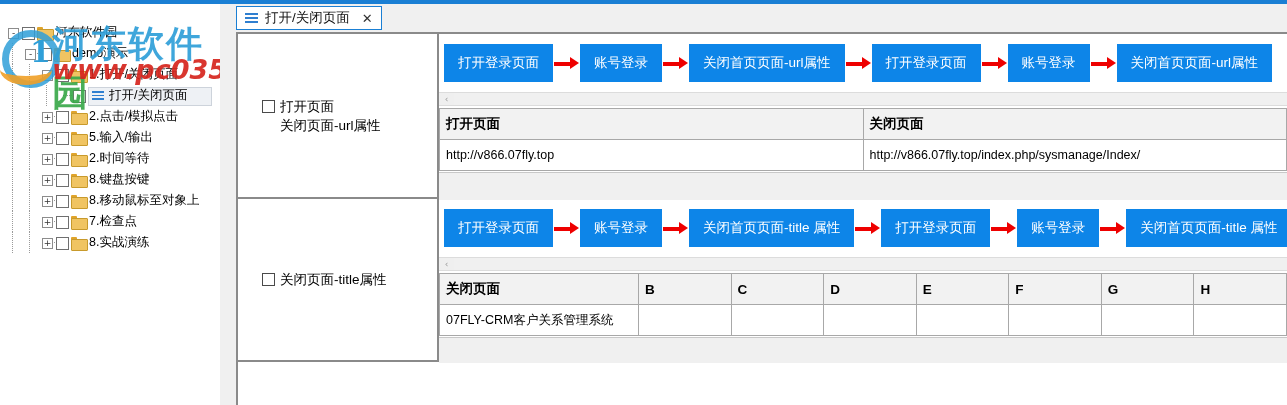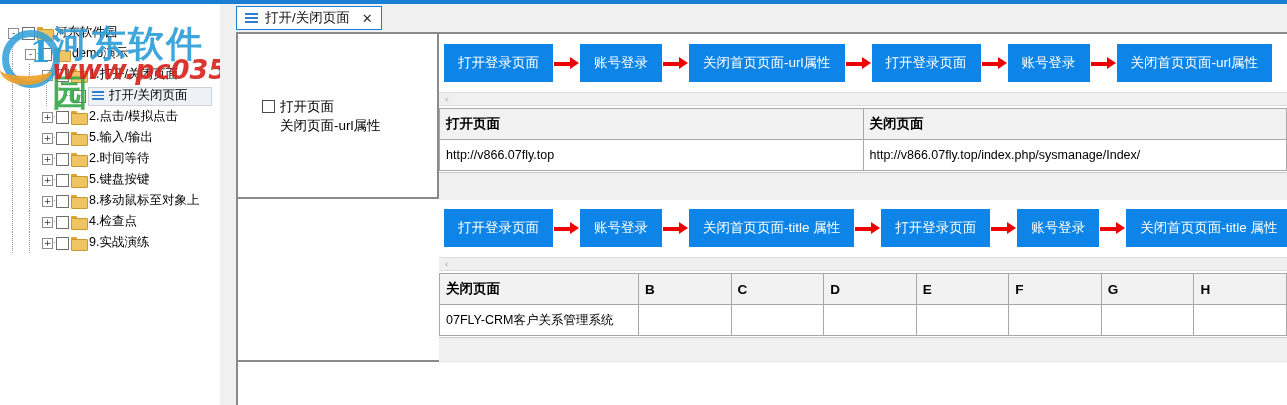--- a/index.html
+++ b/index.html
@@ -194,21 +194,21 @@
         <div class="tnode">
           <div class="vline" style="left: 12px; top: 0px; height: 21px;"></div>
           <div class="vline" style="left: 29px; top: 0px; height: 21px;"></div>
           <div class="hline" style="left: 46px; top: 10px; width: 9px;"></div>
           <div class="exp" style="left: 42px;">+</div>
           <div class="cbx" style="left: 56px;"></div>
           <div class="folder" style="left: 71px;">
             <div class="ftab"></div>
             <div class="fbody"></div>
           </div>
-          <div class="lbl" style="left: 89px;">5.键盘按键</div>
+          <div class="lbl" style="left: 89px;">8.键盘按键</div>
         </div>
         <div class="tnode">
           <div class="vline" style="left: 12px; top: 0px; height: 21px;"></div>
           <div class="vline" style="left: 29px; top: 0px; height: 21px;"></div>
           <div class="hline" style="left: 46px; top: 10px; width: 9px;"></div>
           <div class="exp" style="left: 42px;">+</div>
           <div class="cbx" style="left: 56px;"></div>
           <div class="folder" style="left: 71px;">
             <div class="ftab"></div>
             <div class="fbody"></div>
@@ -218,33 +218,33 @@
         <div class="tnode">
           <div class="vline" style="left: 12px; top: 0px; height: 21px;"></div>
           <div class="vline" style="left: 29px; top: 0px; height: 21px;"></div>
           <div class="hline" style="left: 46px; top: 10px; width: 9px;"></div>
           <div class="exp" style="left: 42px;">+</div>
           <div class="cbx" style="left: 56px;"></div>
           <div class="folder" style="left: 71px;">
             <div class="ftab"></div>
             <div class="fbody"></div>
           </div>
-          <div class="lbl" style="left: 89px;">4.检查点</div>
-        </div>
-        <div class="tnode">
-          <div class="vline" style="left: 12px; top: 0px; height: 21px;"></div>
-          <div class="vline" style="left: 29px; top: 0px; height: 21px;"></div>
-          <div class="hline" style="left: 46px; top: 10px; width: 9px;"></div>
-          <div class="exp" style="left: 42px;">+</div>
-          <div class="cbx" style="left: 56px;"></div>
-          <div class="folder" style="left: 71px;">
-            <div class="ftab"></div>
-            <div class="fbody"></div>
-          </div>
-          <div class="lbl" style="left: 89px;">9.实战演练</div>
+          <div class="lbl" style="left: 89px;">7.检查点</div>
+        </div>
+        <div class="tnode">
+          <div class="vline" style="left: 12px; top: 0px; height: 21px;"></div>
+          <div class="vline" style="left: 29px; top: 0px; height: 21px;"></div>
+          <div class="hline" style="left: 46px; top: 10px; width: 9px;"></div>
+          <div class="exp" style="left: 42px;">+</div>
+          <div class="cbx" style="left: 56px;"></div>
+          <div class="folder" style="left: 71px;">
+            <div class="ftab"></div>
+            <div class="fbody"></div>
+          </div>
+          <div class="lbl" style="left: 89px;">8.实战演练</div>
         </div>
       </div>
 
     <div class="wm" style="left:0;top:10px;width:220px;height:60px;">
       <div class="wm-logo">
         <div class="ring"></div>
           <div class="swoosh"></div>
           <div class="one">1</div>
       </div>
       <div class="wm-cn wm-text">河东软件园</div>
@@ -324,20 +324,28 @@
                 <tr>
                   <td>http://v866.07fly.top</td>
                   <td>http://v866.07fly.top/index.php/sysmanage/Index/</td>
                 </tr>
               </tbody>
             </table>
             <div class="gfill" style="top: 138px; height: 27px;"></div>
           </div>
         </div>
         <div class="caserow" style="height: 163px;">
+          <div class="caselabel">
+            <div class="inner">
+              <div class="cb"></div>
+              <div class="txt">
+                <div>关闭页面-title属性</div>
+              </div>
+            </div>
+          </div>
           <div class="caseright">
             <div class="flow">
               <div class="fbox">打开登录页面</div>
               <div class="farrow">
                 <div class="shaft"></div>
                 <div class="head"></div>
               </div>
               <div class="fbox">账号登录</div>
               <div class="farrow">
                 <div class="shaft"></div>

